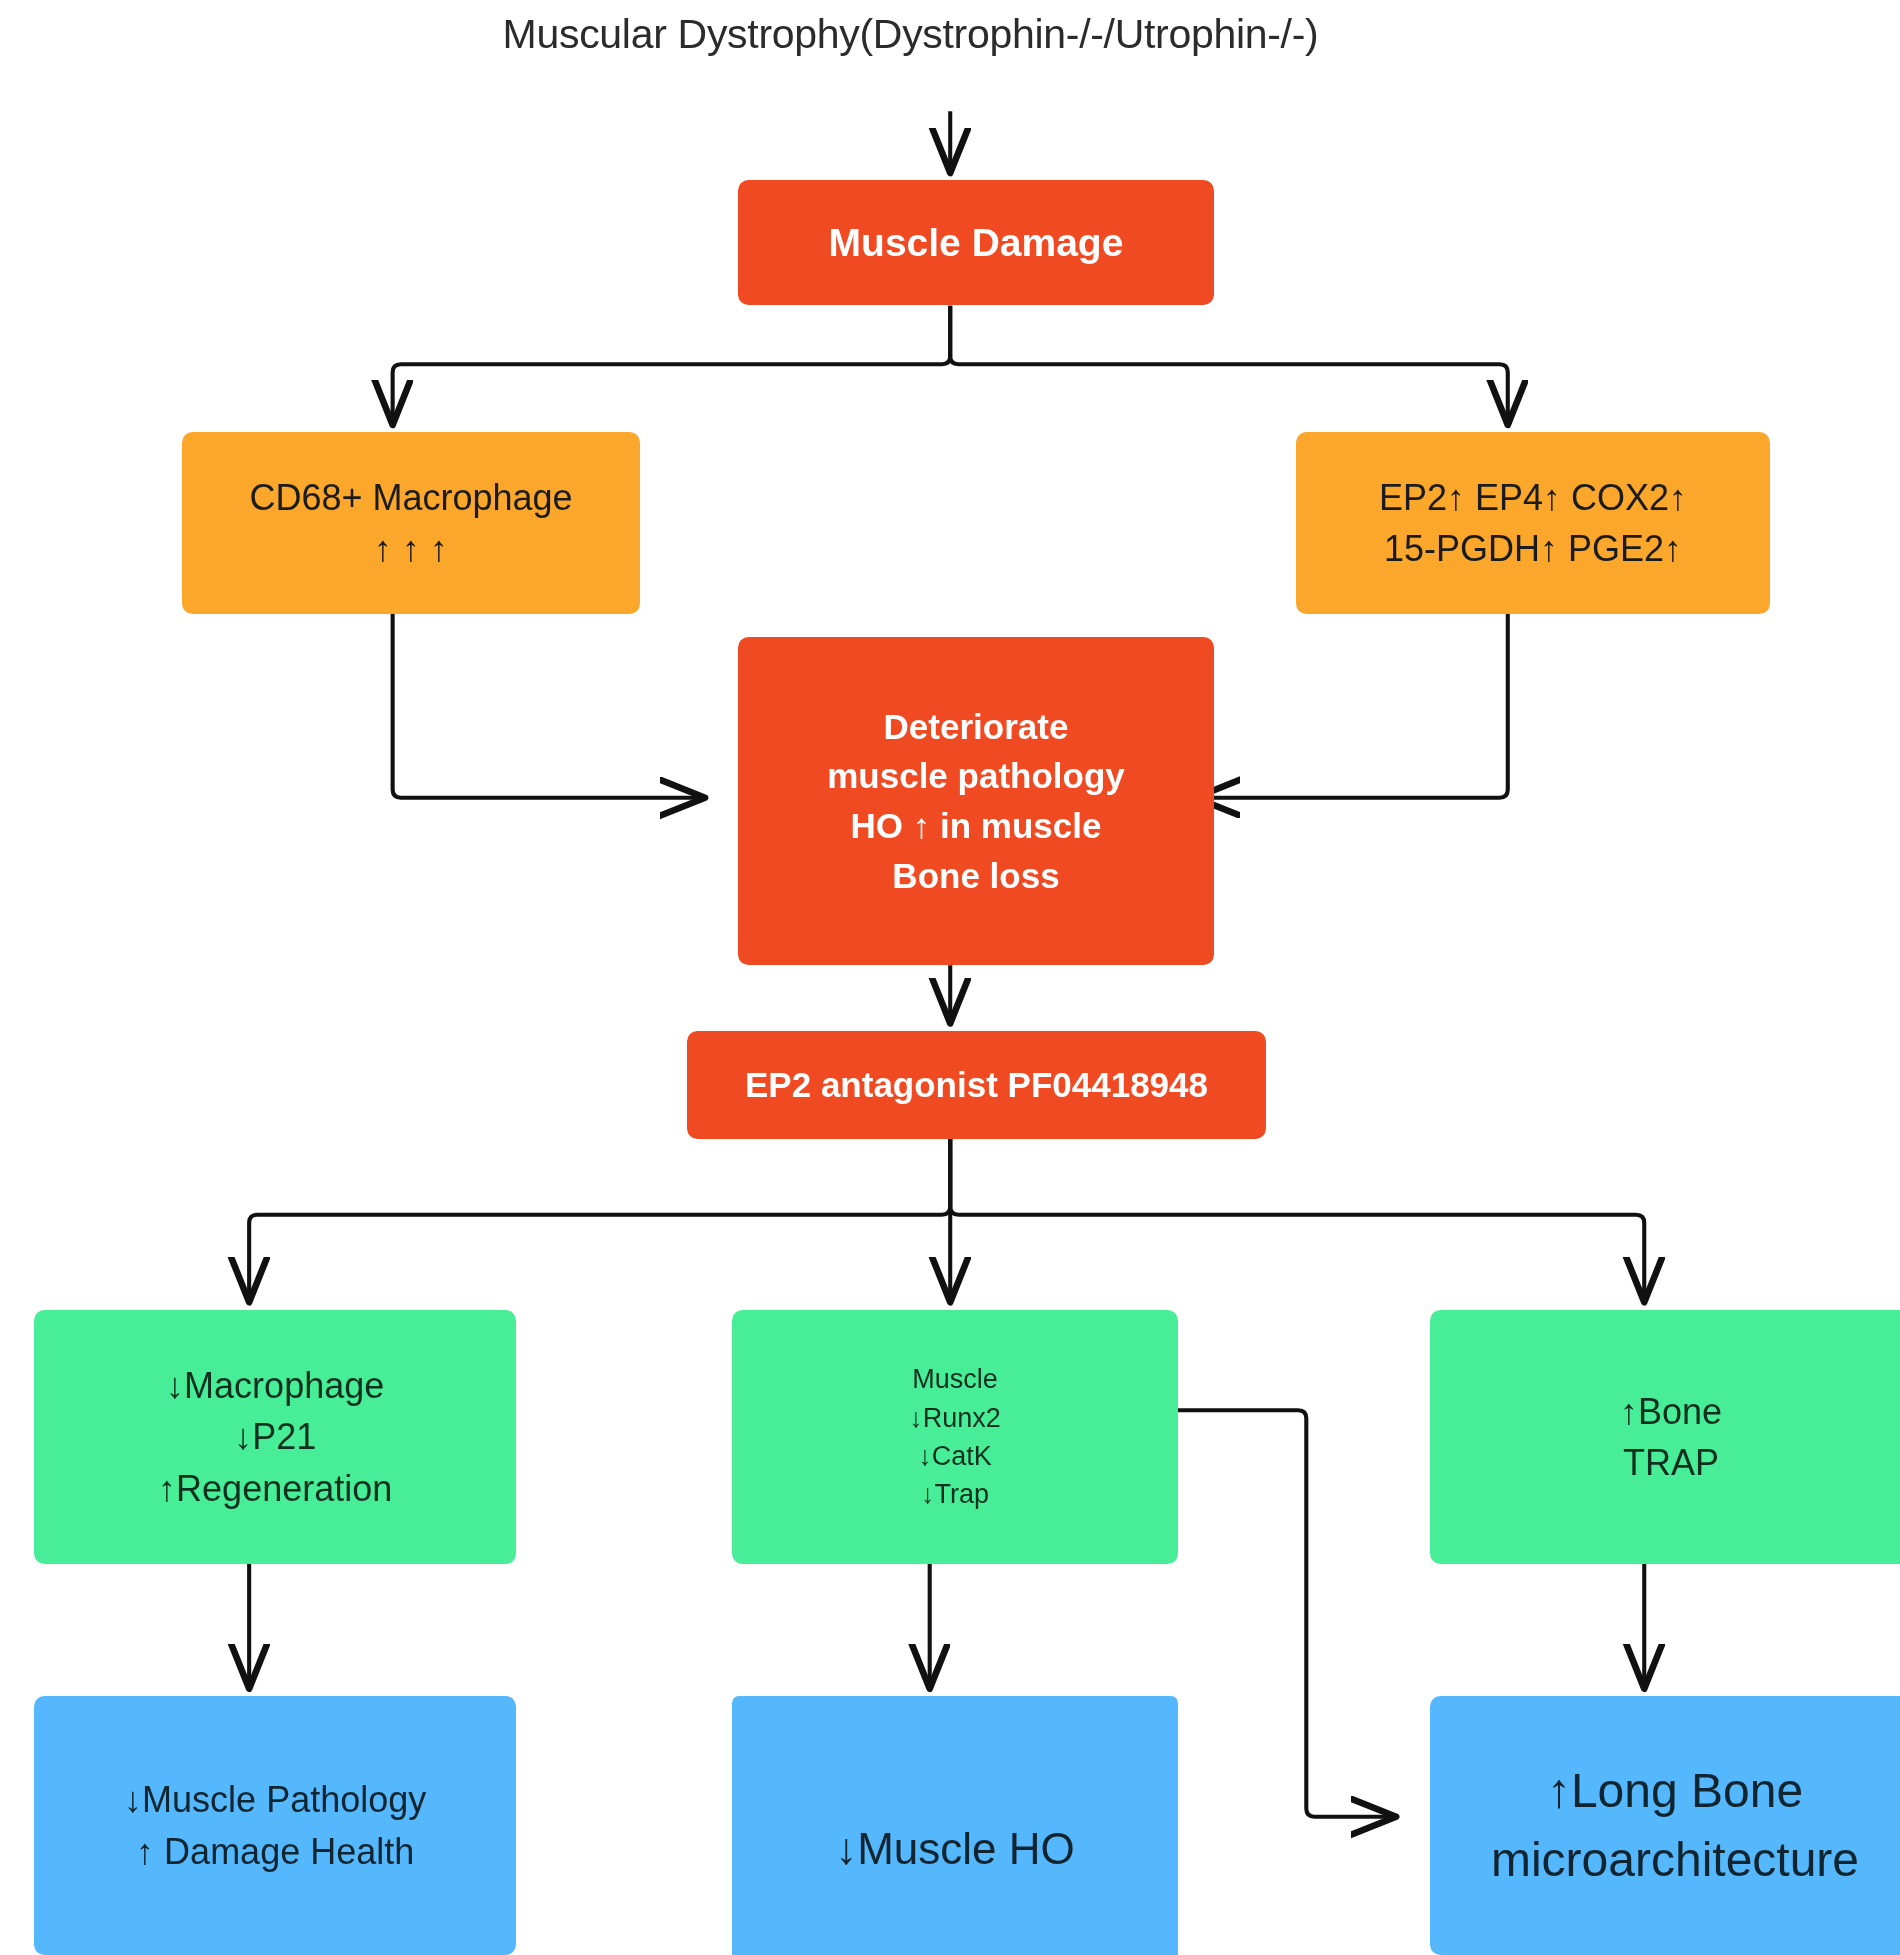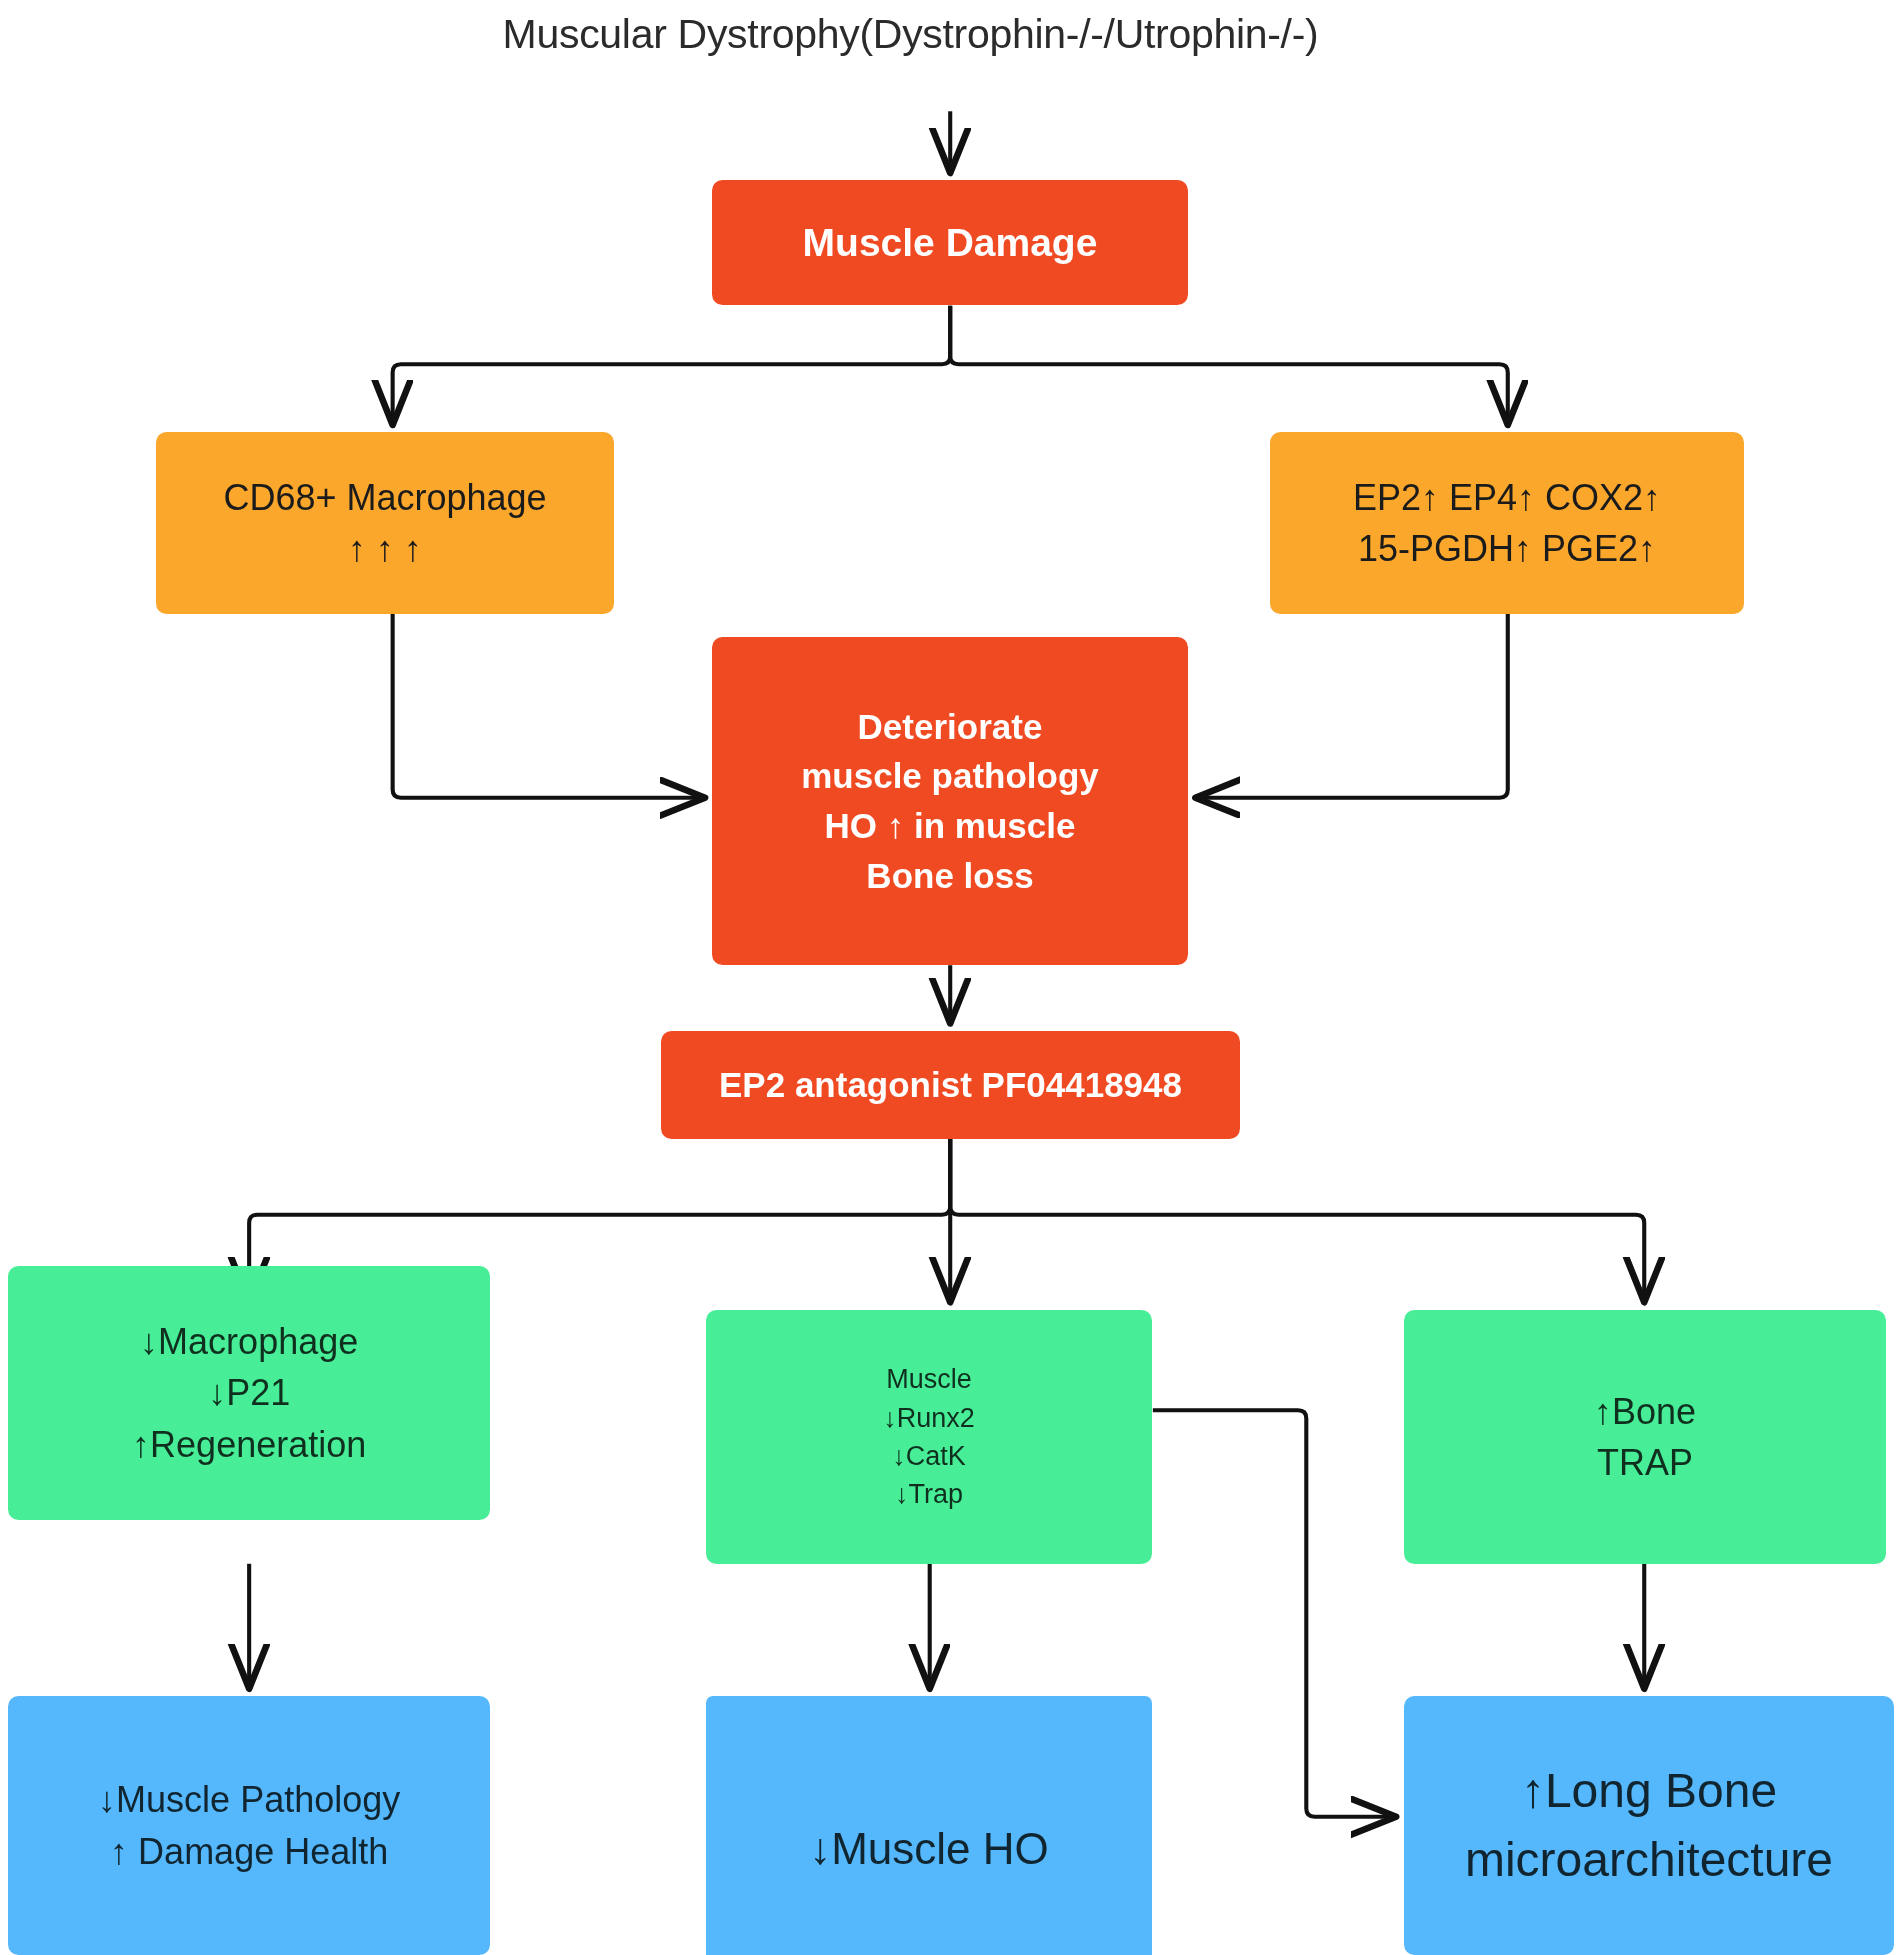--- a/index.html
+++ b/index.html
@@ -29,20 +29,21 @@
     position: absolute;
     box-sizing: border-box;
     border-radius: 10.5px;
     display: flex;
     flex-direction: column;
     align-items: center;
     justify-content: center;
     text-align: center;
     line-height: 1.42;
     z-index: 3;
+    margin-left: 26px;
   }
   .node .ln { display: block; width: 100%; }
   .red {
     background: #F04A23;
     color: #ffffff;
     font-weight: bold;
   }
   .orange {
     background: #FAA72C;
     color: #1b1b1b;
@@ -69,21 +70,21 @@
     font-weight: normal;
     letter-spacing: -0.3px;
     z-index: 3;
   }
   
   #n-damage      { left:712px; top:180px;  width:476px;  height:125px; font-size:39px; }
   #n-macrophage  { left:156px;  top:432px;  width:458px;  height:182px; font-size:36px; }
   #n-ep2up       { left:1270px; top:432px;  width:474px;  height:182px; font-size:36px;align-items:flex-end; }
   #n-deteriorate { left:712px; top:637px; width:476px;  height:328px; font-size:35px; }
   #n-antagonist  { left:661px; top:1031px; width:579px;  height:108px; font-size:35px; }
-  #n-green-left  { left:8.2px;   top:1266px; width:482px;  height:254px; font-size:36px; }
+  #n-green-left  { left:8.2px;   top:1310px; width:482px;  height:254px; font-size:36px; }
   #n-green-mid   { left:706px; top:1310px; width:446px;  height:254px; font-size:27px; }
   #n-green-right { left:1404px; top:1310px; width:482px;  height:254px; font-size:36px; }
   #n-blue-left   { left:8.2px;   top:1696px; width:482px;  height:259px; font-size:36px; }
   #n-blue-mid    { left:706px; top:1696px; width:446px;  height:306px; font-size:44px;border-radius:7px; }
   #n-blue-right  { left:1404px; top:1696px; width:490px;  height:259px; font-size:48px; }
 </style>
 </head>
 <body>
 
 <div id="canvas">

